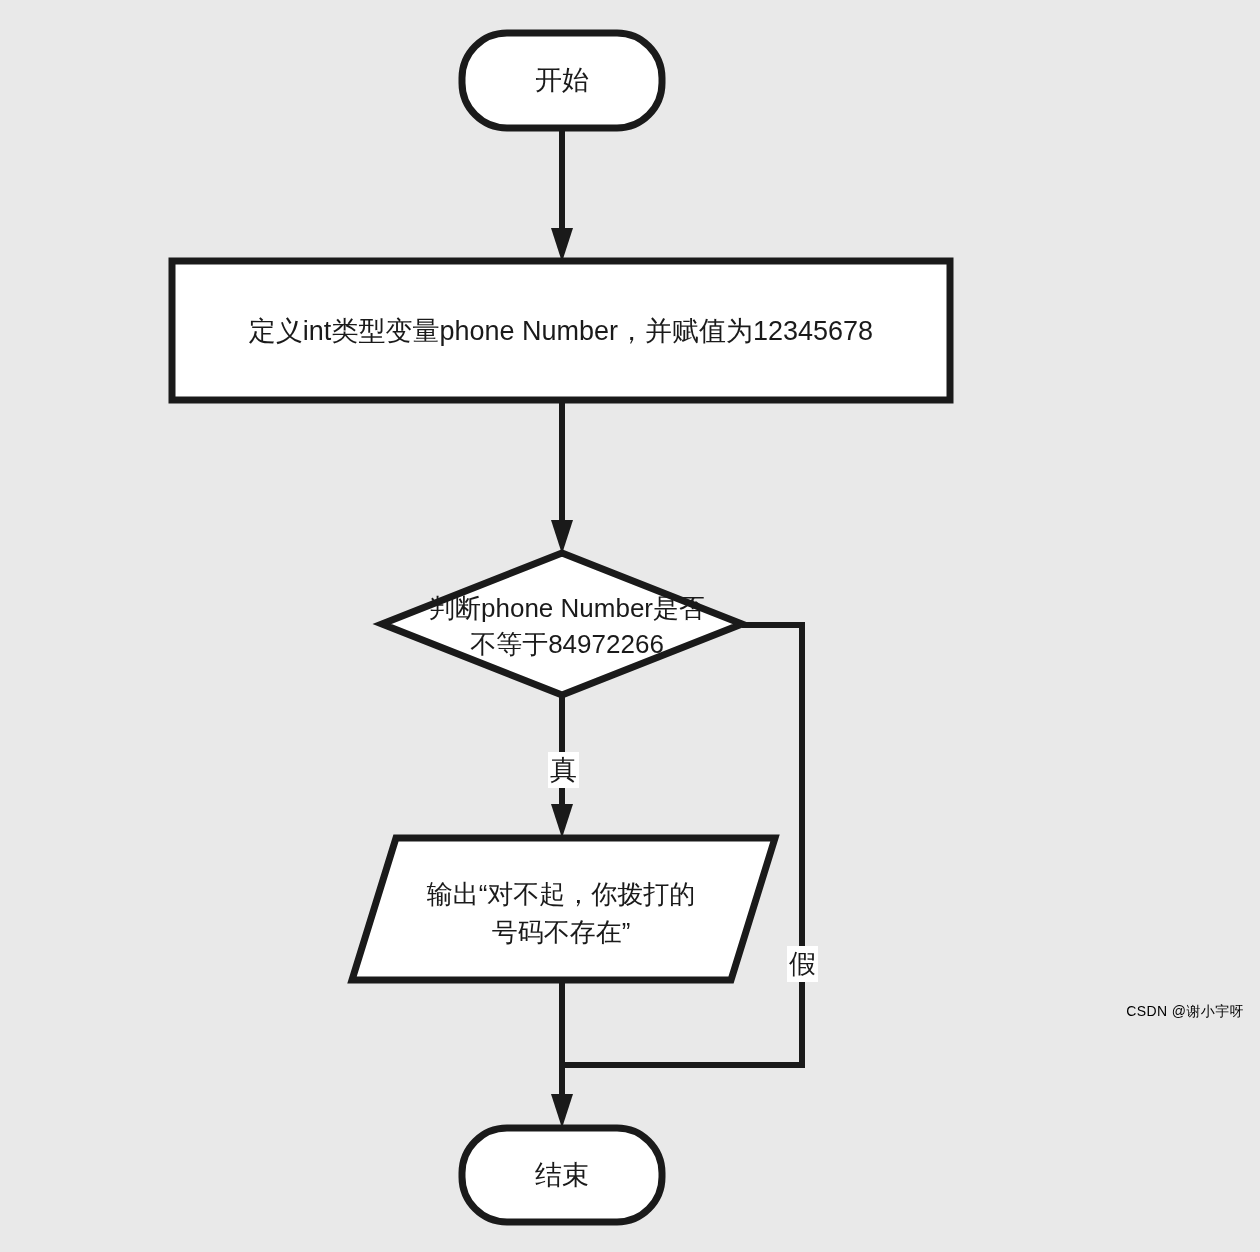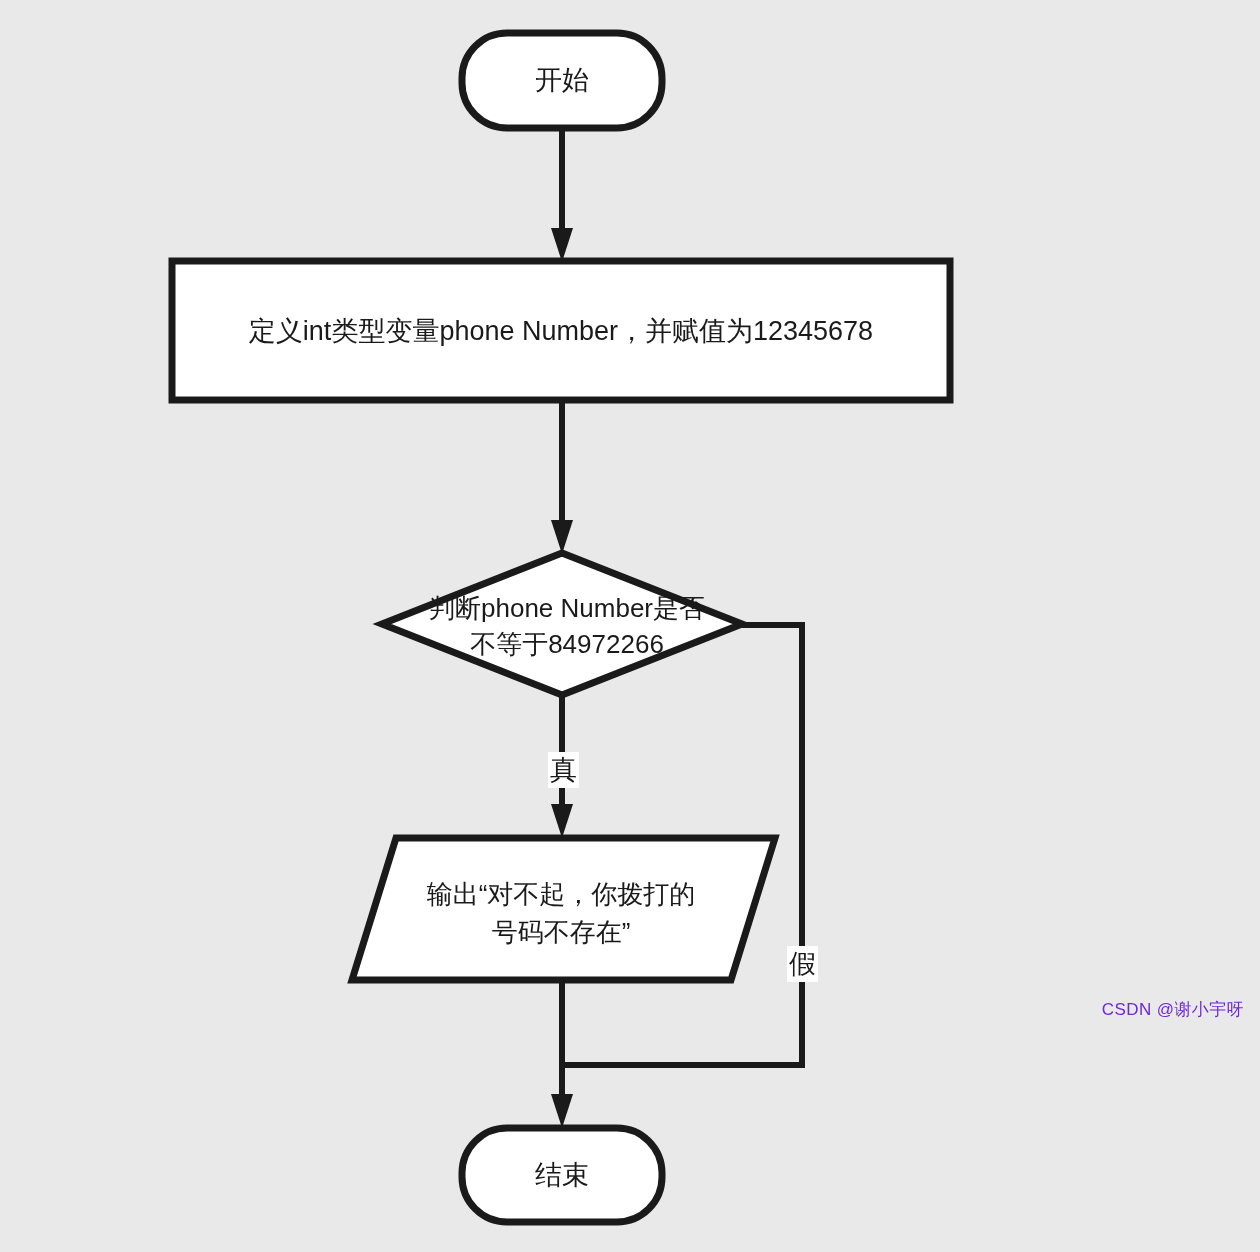--- a/index.html
+++ b/index.html
@@ -74,23 +74,23 @@
     top: 752px;
   }
   #edge-label-false {
     left: 787px;
     top: 946px;
   }
   #watermark {
     position: absolute;
     right: 16px;
     bottom: 11px;
-    color: #6d28d9;
+    color: #000000;
     font-family: "Liberation Sans", "DejaVu Sans", sans-serif;
-    font-size: 17px;
+    font-size: 14px;
     letter-spacing: 0.4px;
     user-select: none;
   }
 </style>
 </head>
 <body>
 
 <div id="flowchart-root">
 
   <svg id="flow-svg" viewBox="0 0 1260 1252">

